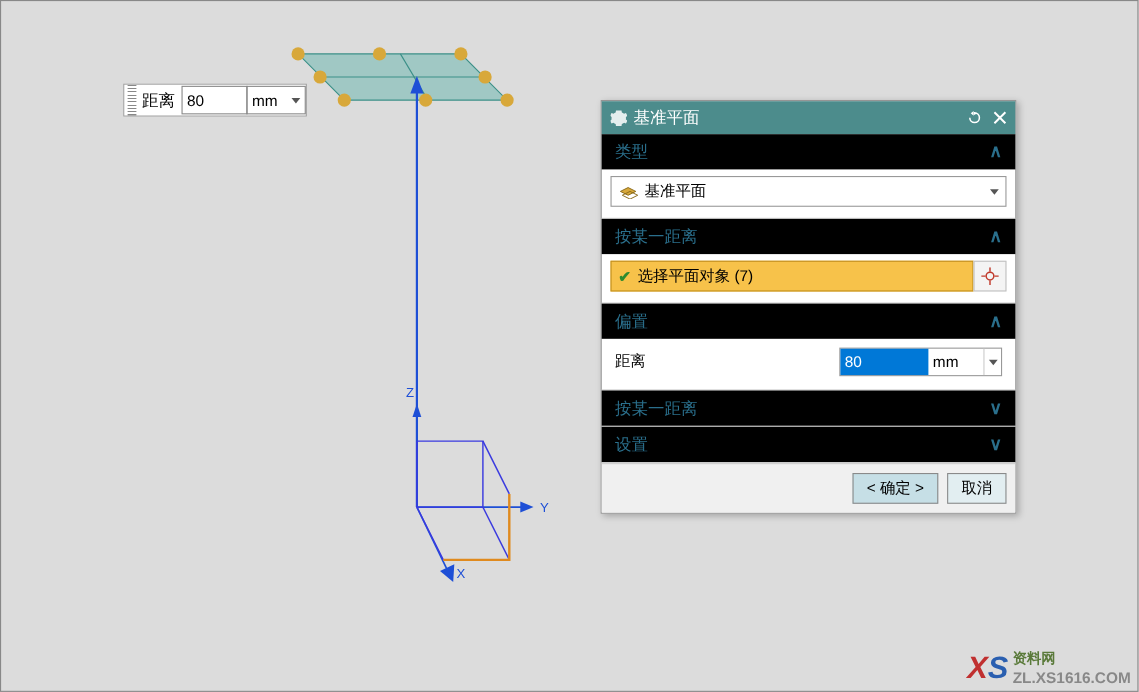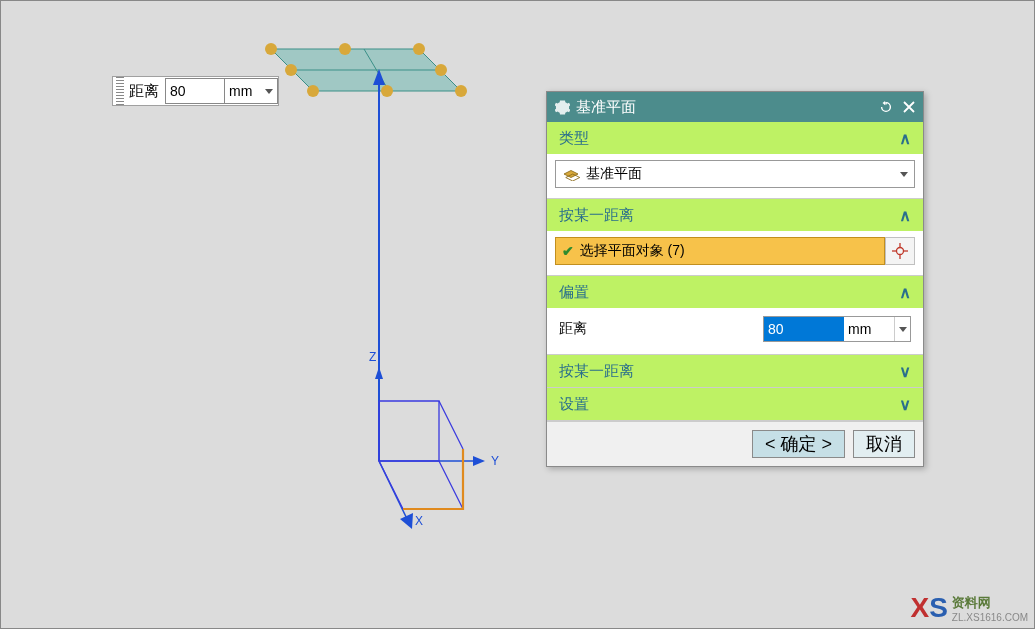--- a/index.html
+++ b/index.html
@@ -13,21 +13,21 @@
   .float-input .unit { width: 54px; height: 26px; border: 1px solid #888; font-size: 14px; padding: 0 4px; display: flex; align-items: center; justify-content: space-between; margin-left: -1px; }
 
   
   .dialog { position: absolute; left: 545px; top: 90px; width: 378px; background: #fff; border: 1px solid #8a8a8a; box-shadow: 2px 2px 6px rgba(0,0,0,0.25); }
   .dlg-title { background: #4c8c8c; color: #fff; height: 30px; display: flex; align-items: center; padding: 0 8px; font-size: 15px; }
   .dlg-title .gear { margin-right: 6px; display: inline-flex; }
   .dlg-title .sp { flex: 1; }
   .dlg-title .ico { margin-left: 10px; cursor: pointer; display: inline-flex; }
 
   .section { border-bottom: 1px solid #ccc; }
-  .sec-head { height: 32px; display: flex; align-items: center; justify-content: space-between; padding: 0 12px; color: #2a6f8c; font-size: 15px; cursor: pointer; background: #bef264; }
+  .sec-head { height: 32px; display: flex; align-items: center; justify-content: space-between; padding: 0 12px; color: #2a6f8c; font-size: 15px; cursor: pointer; background: #000000; }
   .sec-head .chev { color: #2a6f8c; font-weight: bold; font-size: 16px; }
   .sec-body { padding: 6px 8px 10px 8px; }
 
   .dropdown { width: 100%; height: 28px; border: 1px solid #999; display: flex; align-items: center; padding: 0 6px; font-size: 14px; background: #fff; justify-content: space-between; }
   .dropdown .dd-left { display: flex; align-items: center; gap: 6px; }
   .dropdown .dd-icon { display: inline-flex; }
   .caret { width: 0; height: 0; border-left: 4px solid transparent; border-right: 4px solid transparent; border-top: 5px solid #555; }
 
   .sel-row { display: flex; gap: 0; }
   .sel-main { flex: 1; height: 28px; background: #f7c24a; border: 1px solid #c28f1f; display: flex; align-items: center; padding: 0 6px; font-size: 14px; gap: 6px; }
@@ -37,28 +37,28 @@
   .field-row { display: flex; align-items: center; height: 30px; padding: 0 4px; font-size: 14px; }
   .field-row .flabel { width: 60px; }
   .num-wrap { margin-left: auto; display: flex; align-items: center; border: 1px solid #999; height: 26px; }
   .num-wrap input { width: 80px; height: 24px; border: none; outline: none; padding: 0 4px; font-size: 14px; }
   .num-wrap input.sel { background: #0078d7; color: #fff; }
   .num-wrap .unit { width: 50px; padding: 0 4px; display: flex; align-items: center; font-size: 14px; }
   .num-wrap .dcaret { width: 16px; height: 24px; display: flex; align-items: center; justify-content: center; border-left: 1px solid #ccc; }
   .toggle-btn { width: 26px; height: 26px; border: 1px solid #999; display: flex; align-items: center; justify-content: center; margin-left: auto; background: #fff; }
 
   .footer { background: #f0f0f0; padding: 8px; display: flex; justify-content: flex-end; gap: 8px; border-top: 1px solid #ccc; }
-  .btn { height: 28px; padding: 0 12px; border: 1px solid #8a8a8a; background: #e2eef1; font-size: 18px; cursor: pointer; }
+  .btn { height: 28px; padding: 0 12px; border: 1px solid #8a8a8a; background: #e2eef1; font-size: 14px; cursor: pointer; }
   .btn.ok { background: #c6dfe6; }
 
   .watermark { position: absolute; right: 6px; bottom: 4px; display: flex; align-items: center; gap: 4px; font-size: 13px; color: #5a7a3a; font-weight: bold; }
-  .watermark .xs { font-size: 28px; font-family: Georgia, serif; }
+  .watermark .xs { font-style: italic; font-size: 28px; font-family: Georgia, serif; }
   .watermark .xs .x { color: #c03030; }
   .watermark .xs .s { color: #2a5fb0; }
-  .watermark .sub { font-size: 10px; color: #888; display: block; font-weight: normal; }
+  .watermark .sub { font-size: 14px; color: #888; display: block; font-weight: bold; }
 
   .viewport-svg { position: absolute; left: 0; top: 0; }
 </style>
 </head>
 <body>
 
 <svg class="viewport-svg" width="1035" height="629">
 
   <polygon points="270,48 418,48 460,90 312,90" fill="#6fb8b0" fill-opacity="0.55" stroke="#3a8f87" stroke-width="1"></polygon>
   <line x1="363" y1="48" x2="388" y2="90" stroke="#3a8f87"></line>

